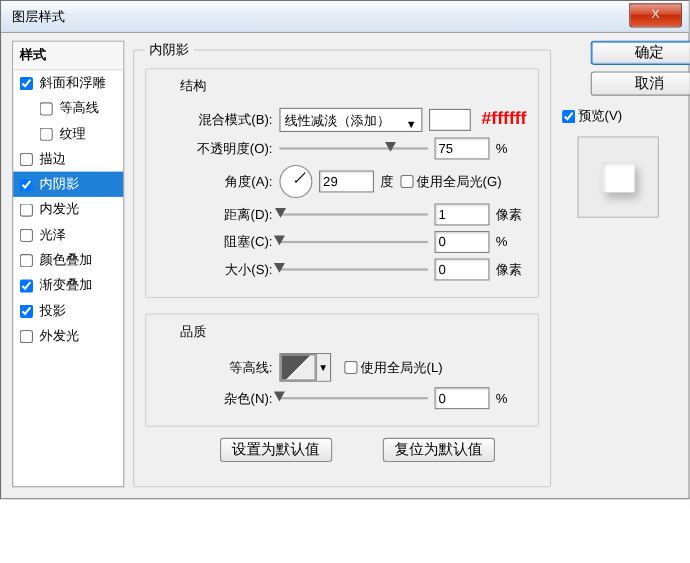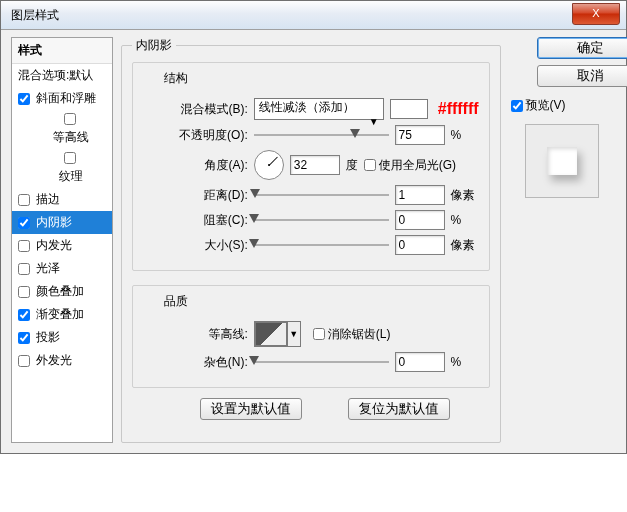--- a/index.html
+++ b/index.html
@@ -7,30 +7,30 @@
 .titlebar { height:28px; background:linear-gradient(#fdfdfe,#e6ecf5 45%,#d7e4f2); display:flex; align-items:center; padding-left:10px; border-bottom:1px solid #a0a0a0; position:relative; }
 .titlebar-text { color:#000; }
 .close-btn { position:absolute; right:6px; top:2px; width:46px; height:20px; background:linear-gradient(#e39e8f,#d6492a 45%,#c72b07 50%,#de5a34); border:1px solid #8b3a2b; border-radius:0 0 3px 3px; color:#fff; text-align:center; line-height:18px; font-size:11px; cursor:pointer; }
 .body { position:absolute; top:28px; left:0; right:0; bottom:0; padding:8px 10px 10px 10px; display:flex; gap:8px; }
 
 .style-list { width:106px; border:1px solid #a0a0a0; background:#fff; box-sizing:border-box; }
 .style-list .list-head { padding:4px 6px; background:#f7f7f7; border-bottom:1px solid #ddd;font-weight:bold; }
 .style-list .list-item { padding:3px 6px; display:flex; align-items:center; gap:4px; cursor:default; }
 .style-list .list-item.selected { background:#1f80d8; color:#fff; }
 .style-list input[type=checkbox] { margin:0 2px 0 0; width:12px; height:12px; }
-.style-list .sub { padding-left:24px;flex-direction:column; }
+.style-list .sub { padding-left:24px; }
 
 .center { flex:1; display:flex; flex-direction:column; gap:6px; }
 fieldset { border:1px solid #c8c8c8; border-radius:2px; padding:6px 10px 10px 10px; margin:0; }
 fieldset > legend { padding:0 4px; }
 .inner-group { border:1px solid #d0d0d0; border-radius:2px; padding:8px 10px 10px 23px; margin-top:2px; }
 .inner-group > .group-title { margin:-16px 0 6px 4px; display:inline-block; background:#f0f0f0; padding:0 4px; }
 .row { display:flex; align-items:center; margin:5px 0; gap:6px; }
 .label { width:92px; text-align:right; }
-.dropdown { height:20px; border:1px solid #7a7a7a; background:#fff; display:inline-flex; align-items:flex-start; padding:0 4px; min-width:120px; position:relative;flex-direction:column; }
+.dropdown { height:20px; border:1px solid #7a7a7a; background:#fff; display:inline-flex; align-items:flex-end; padding:0 4px; min-width:120px; position:relative; }
 .dropdown .caret { margin-left:auto; font-size:10px; }
 .swatch { width:36px; height:18px; border:1px solid #7a7a7a; background:#fff; display:inline-block; }
 .hex { color:#ff0000; font-size:16px; font-weight:bold; margin-left:4px; }
 .slider-track { flex:1; height:14px; position:relative; }
 .slider-line { position:absolute; left:0; right:0; top:6px; height:2px; background:#b0b0b0; }
 .slider-thumb { position:absolute; top:1px; width:0; height:0; border-left:5px solid transparent; border-right:5px solid transparent; border-top:9px solid #555; transform:translateX(-5px); }
 .numbox { width:42px; height:18px; border:1px solid #808080; background:#fff; text-align:left; padding:0 3px; line-height:18px; box-shadow:inset 1px 1px 2px rgba(0,0,0,.15); }
 .unit { width:28px; }
 .angle { width:28px; height:28px; border:1px solid #888; border-radius:50%; background:#fff; position:relative; display:inline-block; }
 .angle::before { content:""; position:absolute; width:2px; height:2px; background:#000; border-radius:50%; top:50%; left:50%; transform:translate(-50%,-50%); }
@@ -56,23 +56,20 @@
 <div class="window">
   <div class="titlebar">
     <span class="titlebar-text">图层样式</span>
     <div class="close-btn"><span>X</span></div>
   </div>
 
   <div class="body">
 
     <div class="style-list">
       <div class="list-head">样式</div>
-      <div class="list-item">
-          <span>混合选项:默认</span>
-        </div>
 
       <div class="list-item">
         <input type="checkbox" checked="" style="">
         <span>斜面和浮雕</span>
       </div>
       <div class="list-item sub">
         <input type="checkbox" style="">
         <span>等高线</span>
       </div>
       <div class="list-item sub">
@@ -136,21 +133,21 @@
               <div class="slider-line"></div>
                 <div class="slider-thumb" style="left:75%;"></div>
             </div>
             <div class="numbox">75</div>
             <span class="unit">%</span>
           </div>
 
           <div class="row">
             <span class="label">角度(A):</span>
             <span class="angle"></span>
-            <div class="numbox">32</div>
+            <div class="numbox">29</div>
             <span>度</span>
             <label class="chk">
               <input type="checkbox" style="">
               <span>使用全局光(G)</span>
             </label>
           </div>
 
           <div class="row">
             <span class="label">距离(D):</span>
             <div class="slider-track">
@@ -186,21 +183,21 @@
           <div class="group-title">品质</div>
 
           <div class="row">
             <span class="label">等高线:</span>
             <span class="contour-wrap">
               <span class="contour-swatch"></span>
               <span class="contour-caret">▼</span>
             </span>
             <label class="chk" style="margin-left:6px;">
               <input type="checkbox" style="">
-              <span>消除锯齿(L)</span>
+              <span>使用全局光(L)</span>
             </label>
           </div>
 
           <div class="row">
             <span class="label">杂色(N):</span>
             <div class="slider-track">
               <div class="slider-line"></div>
                 <div class="slider-thumb" style="left:0%;"></div>
             </div>
             <div class="numbox">0</div>

